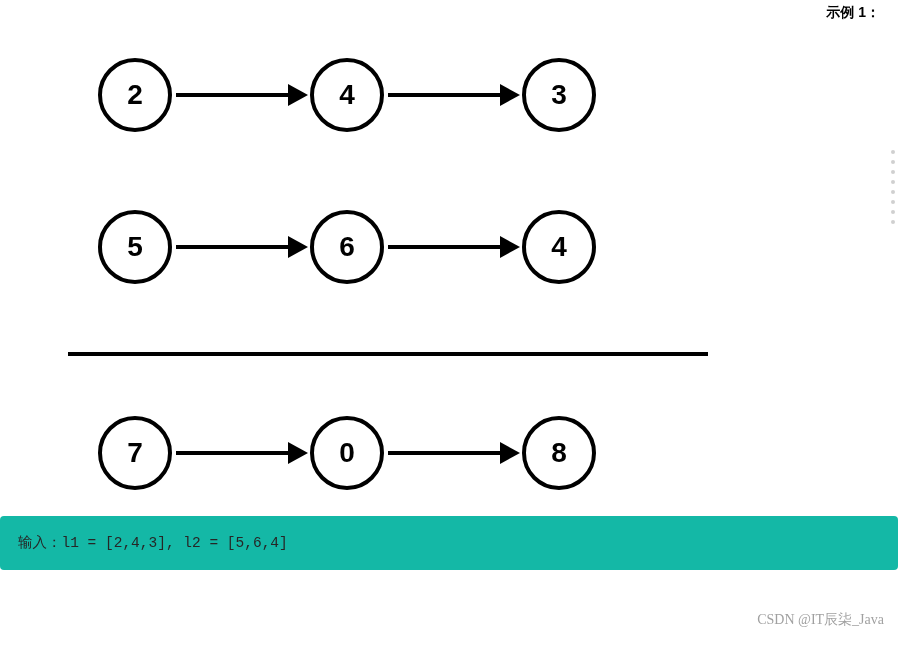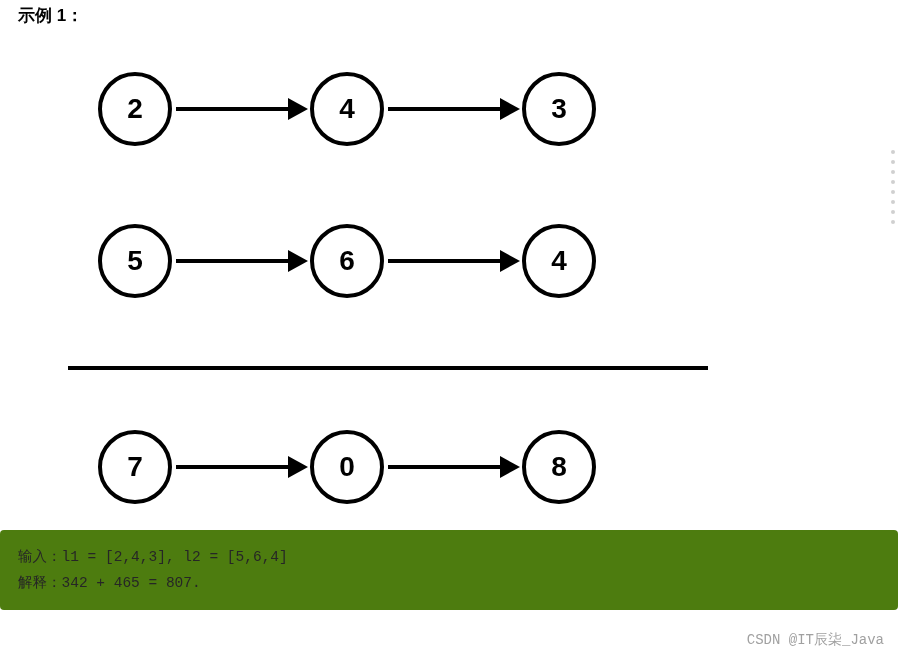--- a/index.html
+++ b/index.html
@@ -11,24 +11,25 @@
       font-family: -apple-system, BlinkMacSystemFont, "Segoe UI", Arial, sans-serif;
       background: #ffffff;
       width: 898px;
       height: 649px;
       position: relative;
     }
     .container {
       padding: 4px 18px 0 18px;
     }
     .title {
-      font-size: 17px;
+      font-size: 14px;
       font-weight: bold;
       color: #000;
-      margin-bottom: 37px;
+      margin-bottom: 28px;
+      text-align: right;
     }
     .diagram-area {
       padding-left: 80px;
       padding-top: 8px;
     }
     .list-row {
       display: flex;
       align-items: center;
       margin-bottom: 78px;
     }
@@ -76,39 +77,39 @@
     }
     .divider {
       height: 4px;
       background: #000;
       width: 640px;
       margin-left: -30px;
       margin-top: -10px;
       margin-bottom: 60px;
     }
     .output-box {
-      background: #4d7c0f;
+      background: #14b8a6;
       border-radius: 4px;
       padding: 14px 18px;
       margin: 0;
       font-family: "Courier New", monospace;
       font-size: 14.5px;
       line-height: 26px;
       color: #262626;
     }
     .output-line {
       white-space: pre;
     }
     .watermark {
       position: absolute;
-      bottom: 0;
+      bottom: 20px;
       right: 14px;
       font-size: 14px;
       color: rgba(120, 120, 120, 0.7);
-      font-family: Liberation Mono, monospace;
+      font-family: Liberation Serif, serif;
     }
     .scroll-dots {
       position: absolute;
       right: 3px;
       top: 150px;
       display: flex;
       flex-direction: column;
       gap: 6px;
     }
     .scroll-dot {
@@ -168,21 +169,20 @@
         <div class="arrow-head"></div>
       </div>
       <div class="node">8</div>
     </div>
 
   </div>
 </div>
 
 <div class="output-box">
   <div class="output-line">输入：l1 = [2,4,3], l2 = [5,6,4]</div>
-  <div class="output-line">解释：342 + 465 = 807.</div>
 </div>
 
 <div class="watermark">CSDN @IT辰柒_Java</div>
 
 <div class="scroll-dots">
   <div class="scroll-dot"></div>
   <div class="scroll-dot"></div>
   <div class="scroll-dot"></div>
   <div class="scroll-dot"></div>
   <div class="scroll-dot"></div>

